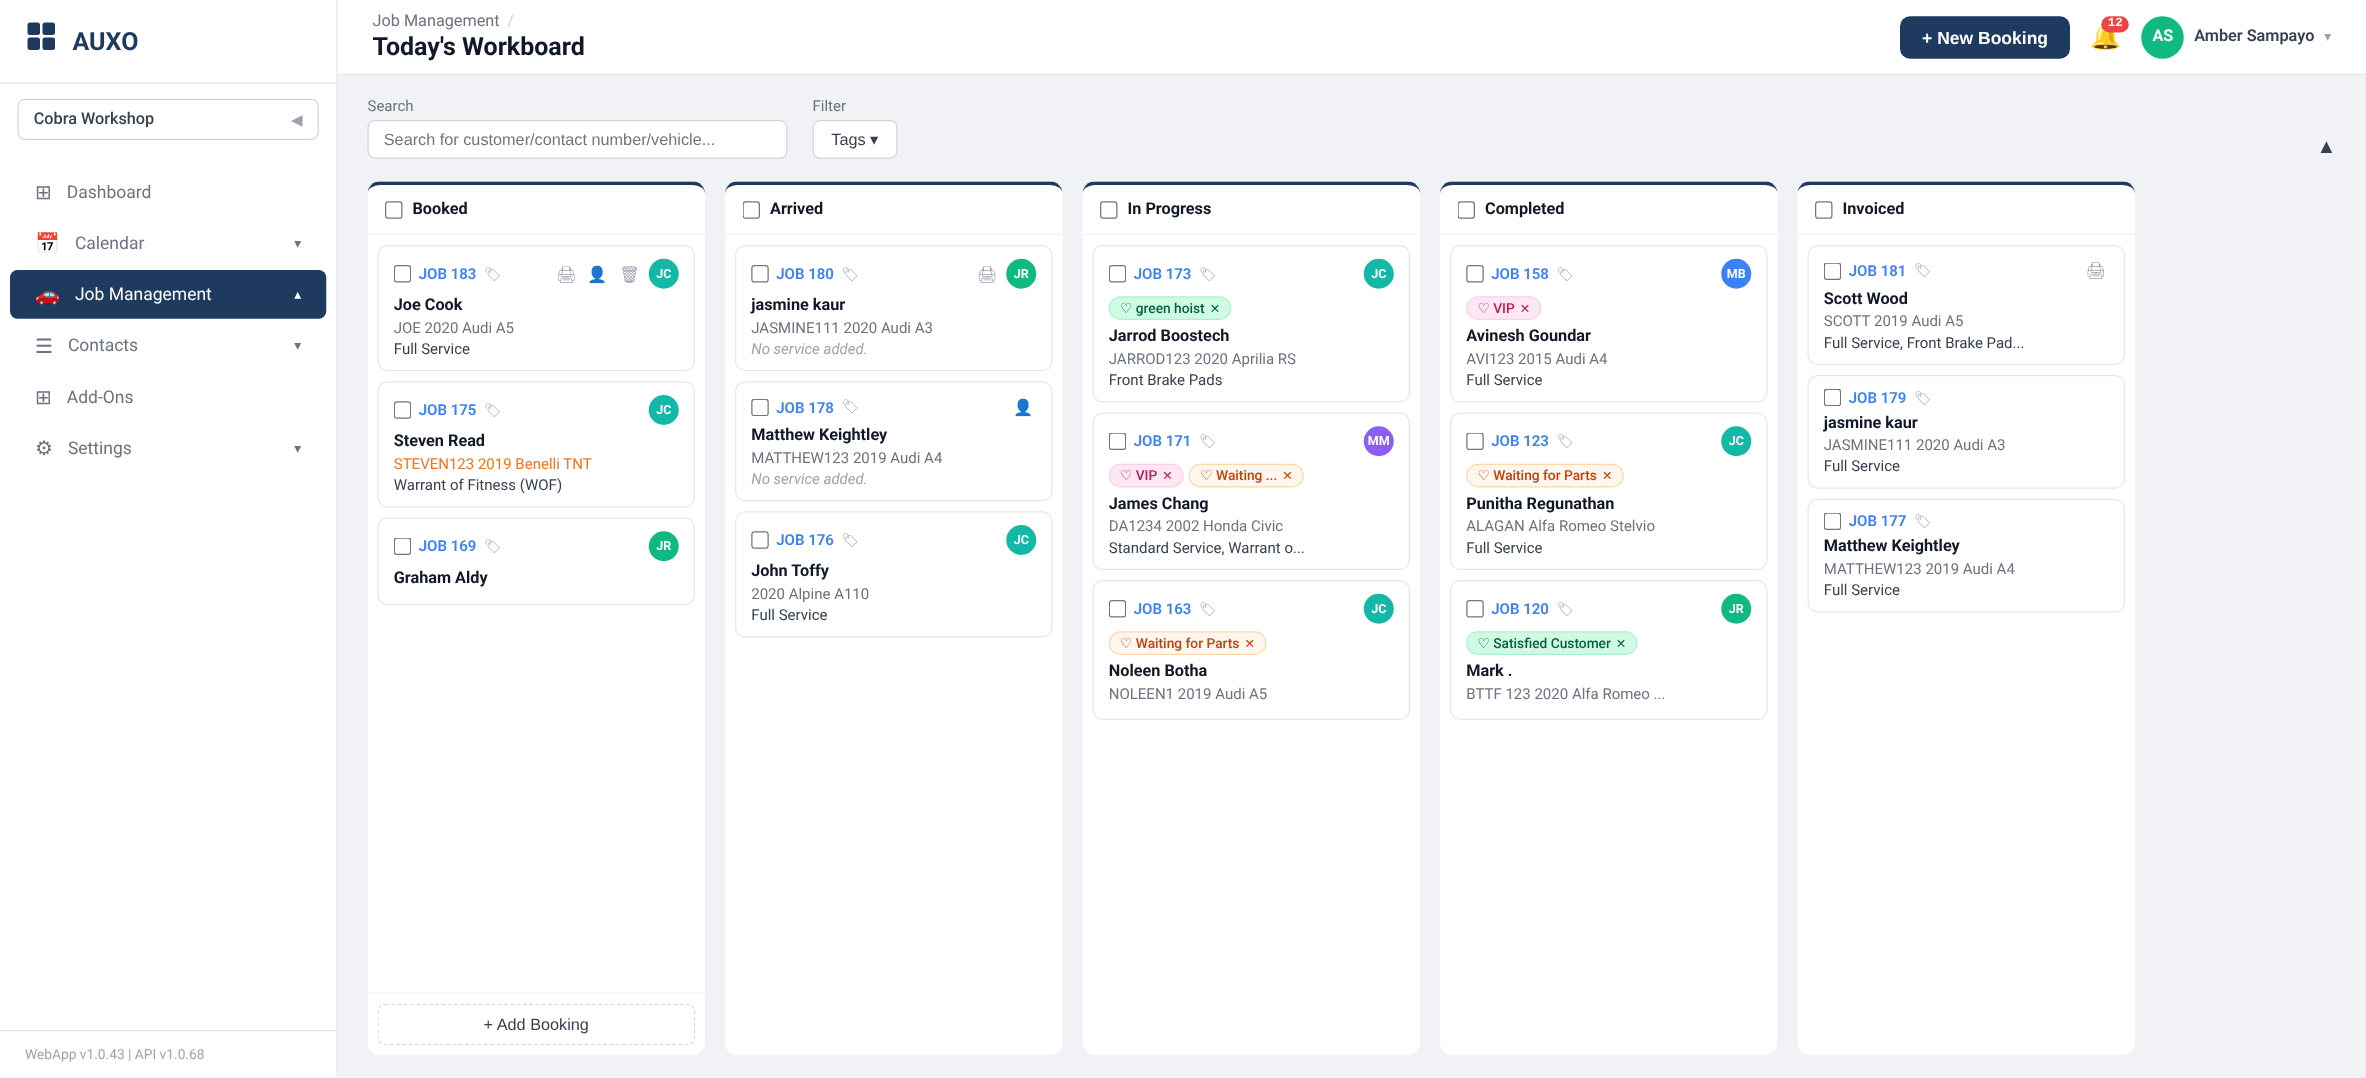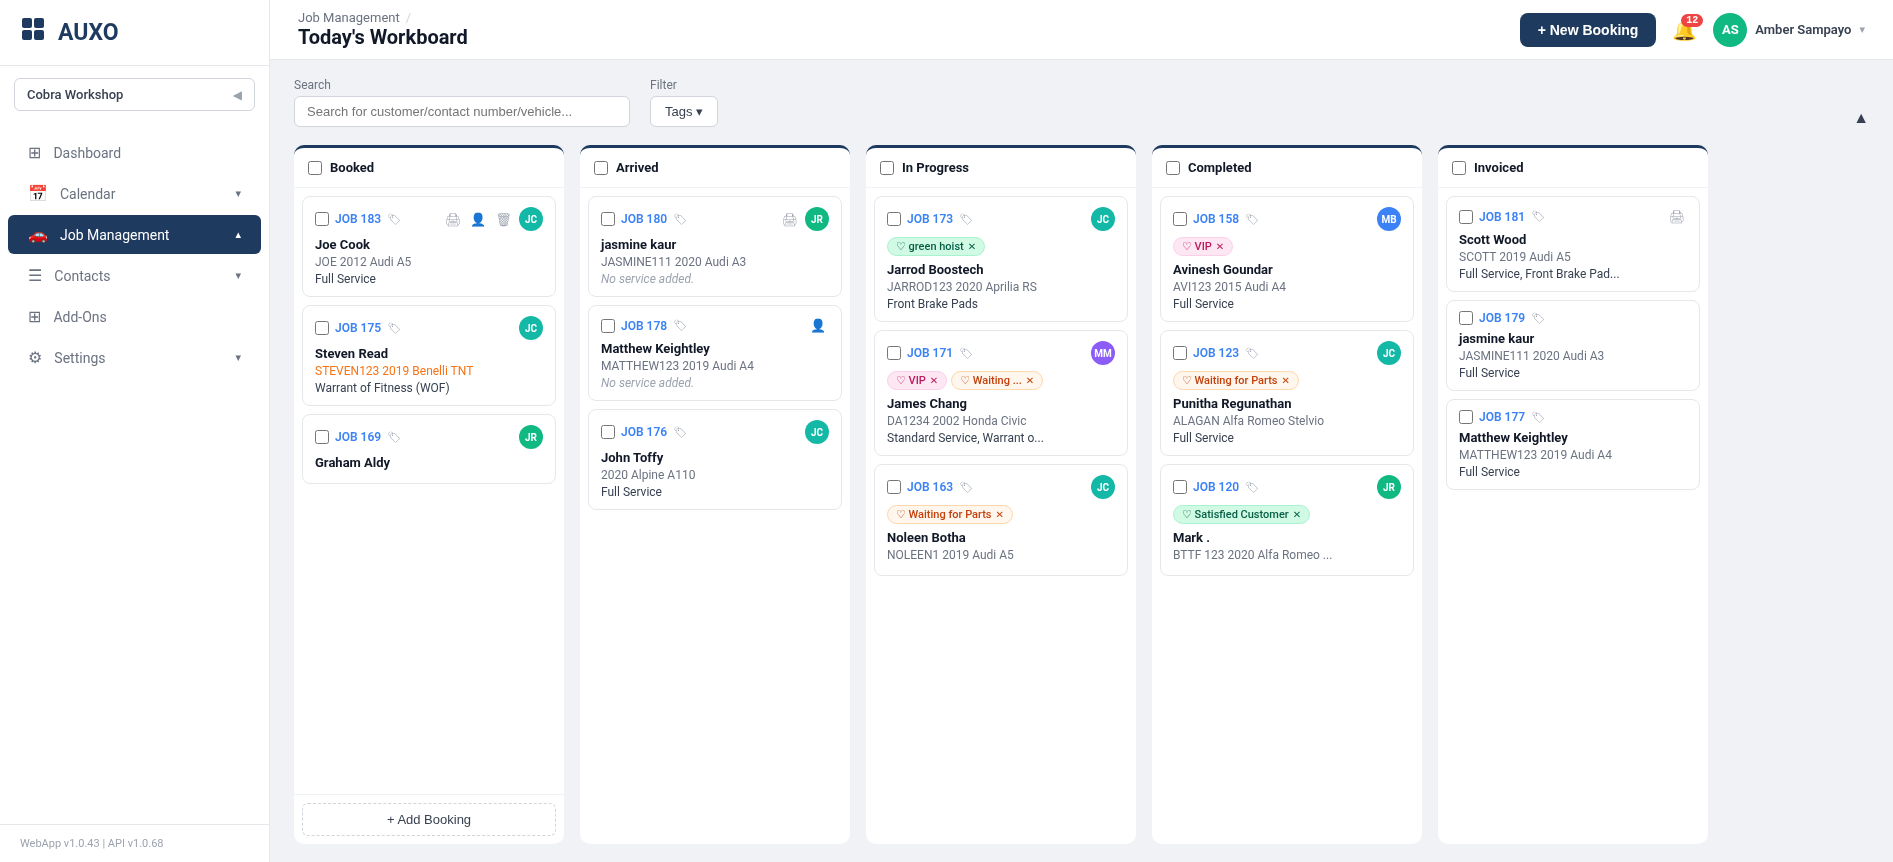--- a/index.html
+++ b/index.html
@@ -2,21 +2,21 @@
 <html><head>
   <meta charset="utf-8">
   <style>
     * { box-sizing: border-box; margin: 0; padding: 0; }
     body { font-family: -apple-system, BlinkMacSystemFont, 'Segoe UI', Roboto, sans-serif; background: #f0f2f5; display: flex; height: 862px; overflow: hidden; font-size: 13px; }
 
     
     .sidebar { width: 270px; min-width: 270px; background: #fff; display: flex; flex-direction: column; border-right: 1px solid #e5e7eb; height: 100%; }
     .sidebar-logo { padding: 16px 20px; display: flex; align-items: center; gap: 10px; border-bottom: 1px solid #e5e7eb; }
     .logo-icon { color: #1e3a5f; font-size: 22px; }
-    .logo-text { font-weight: 700; font-size: 23px; color: #1e3a5f; }
+    .logo-text { font-weight: 700; font-size: 20px; color: #1e3a5f; }
     .workspace-selector { margin: 12px 14px; padding: 8px 12px; border: 1px solid #d1d5db; border-radius: 6px; display: flex; align-items: center; justify-content: space-between; cursor: pointer; }
     .workspace-name { font-size: 13px; color: #374151; font-weight: 500; }
     .sidebar-nav { flex: 1; padding: 8px 0; }
     .nav-item { display: flex; align-items: center; gap: 12px; padding: 10px 20px; cursor: pointer; color: #6b7280; font-size: 14px; border-radius: 6px; margin: 2px 8px; }
     .nav-item.active { background: #1e3a5f; color: #fff; }
     .nav-item .nav-icon { font-size: 16px; }
     .nav-sub { background: #f0f2f5; margin: 0 8px; border-radius: 6px; }
     .nav-sub-item { padding: 8px 20px 8px 48px; cursor: pointer; color: #6b7280; font-size: 13px; }
     .nav-sub-item.active { background: #e5e7eb; color: #1e3a5f; font-weight: 600; border-radius: 6px; }
     .nav-item .arrow { margin-left: auto; font-size: 11px; }
@@ -188,21 +188,21 @@
         <span class="tag-icon">🏷</span>
         <div style="margin-left:auto;display:flex;align-items:center;gap:5px;">
           <button class="card-action-btn">🖨</button>
                   <button class="card-action-btn">👤</button>
                   <button class="card-action-btn">🗑</button>
           <div class="assignee-avatar" style="background:#14b8a6">JC</div>
         </div>
       </div>
 
       <div class="card-name">Joe Cook</div>
-      <div class="card-vehicle ">JOE 2012 Audi A5</div>
+      <div class="card-vehicle ">JOE 2020 Audi A5</div>
       <div class="card-service ">Full Service</div>
     </div>
             <div class="card">
       <div class="card-header">
         <input type="checkbox" class="col-checkbox" style="">
         <a href="#" class="job-link">JOB 175</a>
         <span class="tag-icon">🏷</span>
         <div style="margin-left:auto;display:flex;align-items:center;gap:5px;">
 
           <div class="assignee-avatar" style="background:#14b8a6">JC</div>

